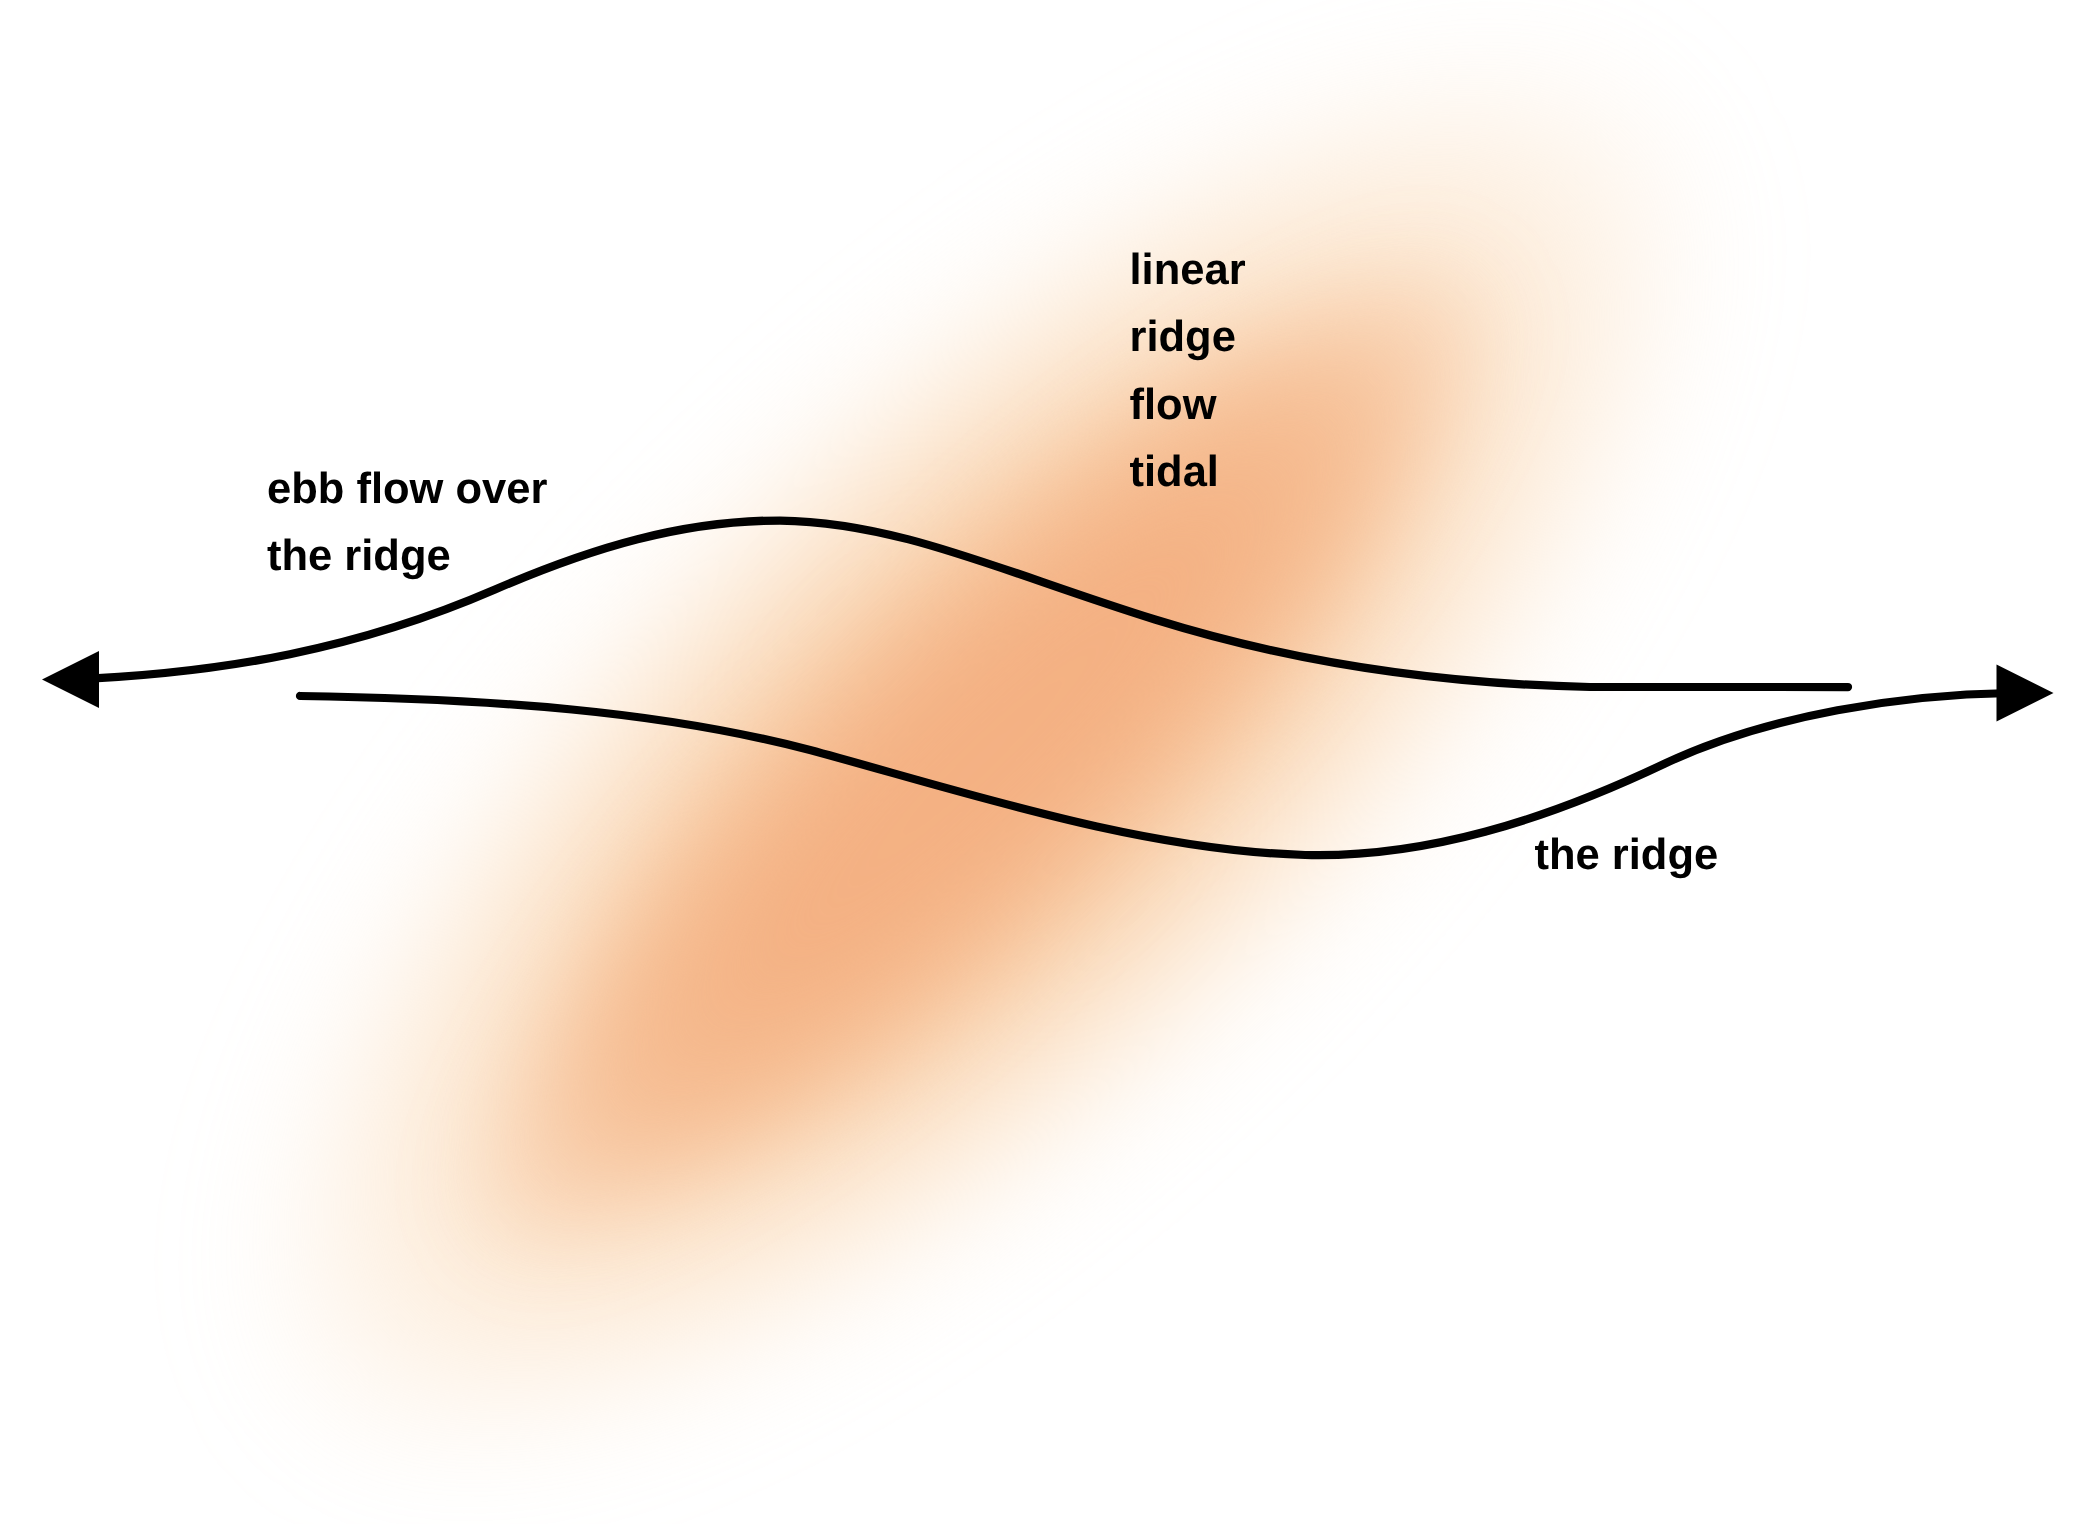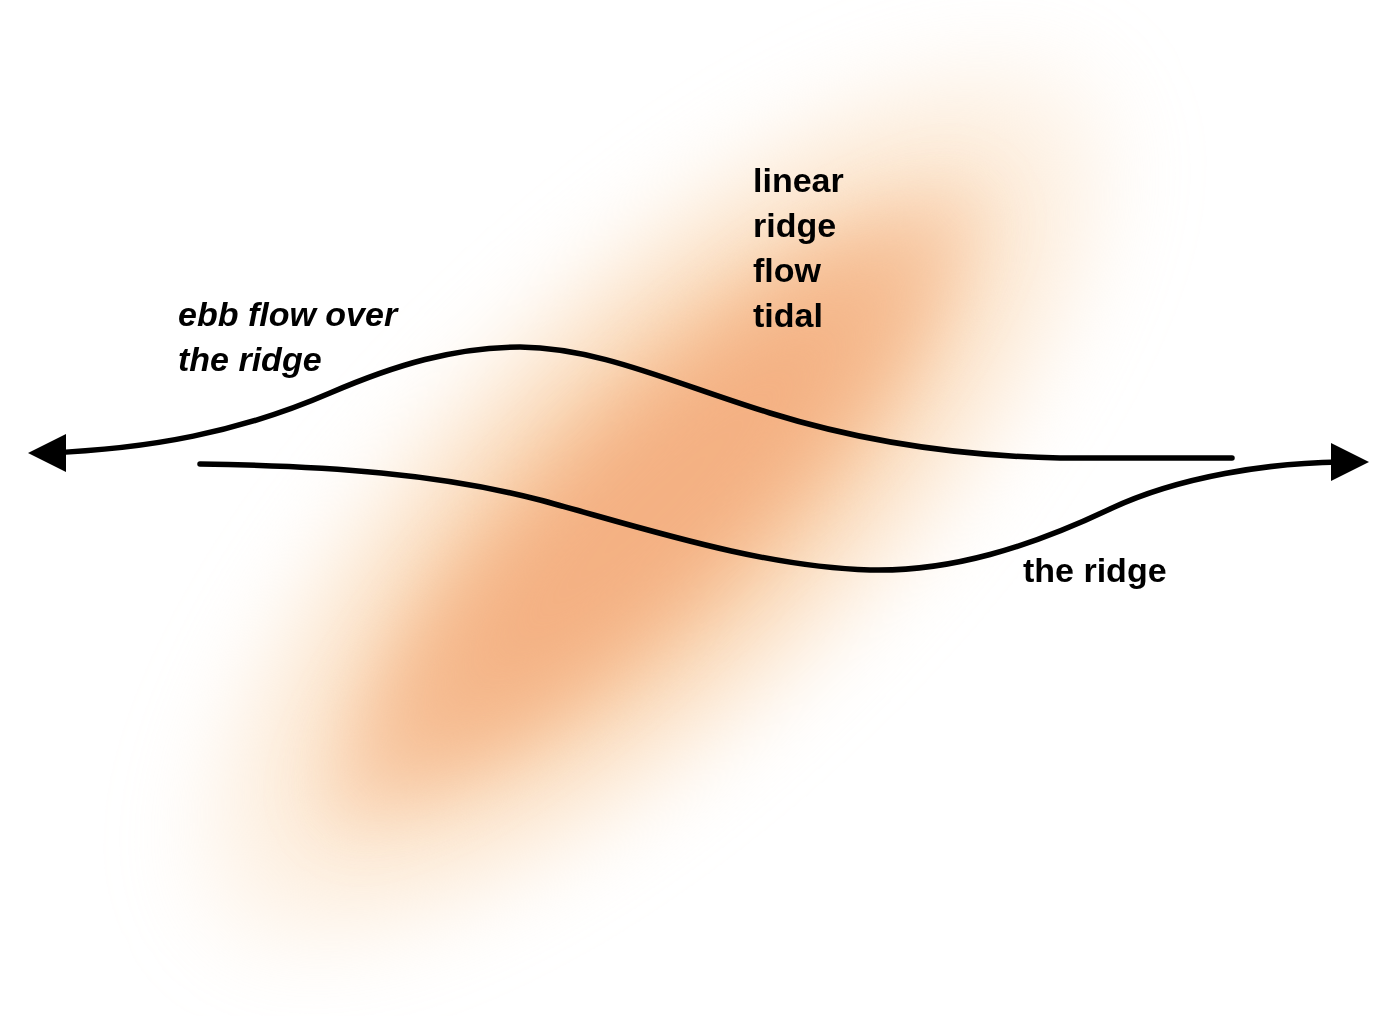--- a/index.html
+++ b/index.html
@@ -66,25 +66,25 @@
     stroke-linecap: round;
   }
   .arrow-head {
     fill: var(--flow-line);
     stroke: none;
   }
   .label {
     position: absolute;
     color: var(--text-color);
     font-weight: 700;
-    font-size: 34px;
+    font-size: 29px;
     line-height: 45px;
     white-space: nowrap;
   }
-  .label-ebb   { left: 178px;  top: 292px; font-style: italic; }
+  .label-ebb   { left: 178px;  top: 304px; }
   .label-ridge { left: 753px;  top: 158px; }
   .label-flood { left: 1023px; top: 548px; }
 </style>
 </head>
 <body>
 
 <div class="canvas">
 
   <div class="ridge-outer"></div>
   <div class="ridge-inner"></div>

